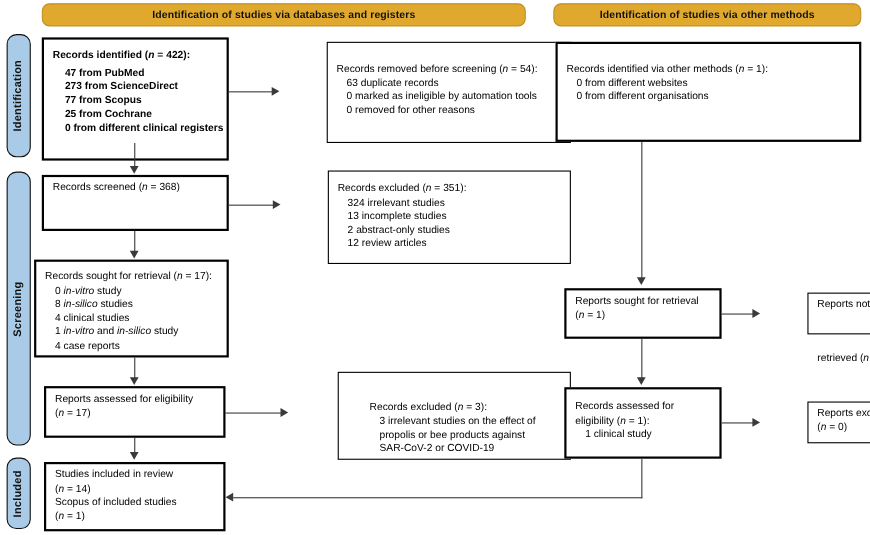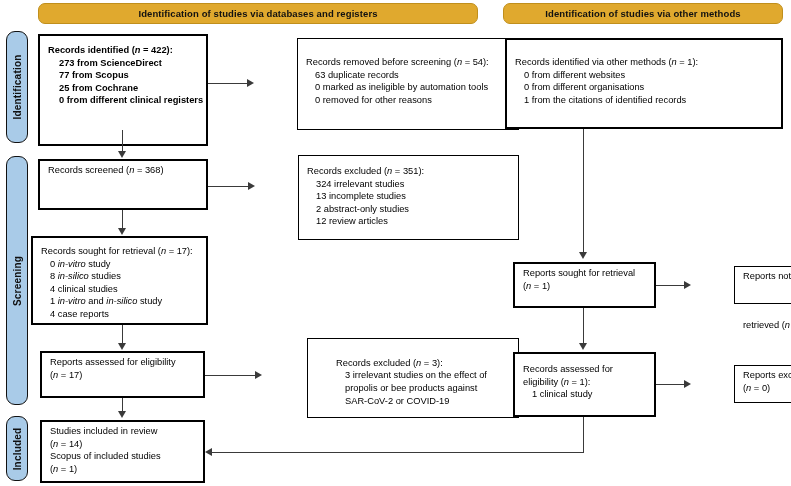--- a/index.html
+++ b/index.html
@@ -114,20 +114,21 @@
   <div class="rail" style="left:6px;top:156px;width:22px;height:249px;">
     <span>Screening</span>
   </div>
 
   <div class="rail" style="left:6px;top:416px;width:22px;height:65px;">
     <span>Included</span>
   </div>
 
   <div class="box" style="left:38px;top:34px;width:170px;height:112px;justify-content:flex-start;padding-top:8px;font-weight:bold;">
     <div class="ln">Records identified (<i>n</i> = 422):</div>
+    <div class="ln ind" style="margin-top:3px;">47 from PubMed</div>
     <div class="ln ind">273 from ScienceDirect</div>
     <div class="ln ind">77 from Scopus</div>
     <div class="ln ind">25 from Cochrane</div>
     <div class="ln ind">0 from different clinical registers</div>
   </div>
 
   <div class="box" style="left:38px;top:159px;width:170px;height:51px;">
     <div class="ln">Records screened (<i>n</i> = 368)</div>
   </div>
 
@@ -160,30 +161,29 @@
   </div>
 
   <div class="box thin" style="left:257px;top:155px;width:221px;height:85px;justify-content:flex-start;padding-top:9px;">
     <div class="ln">Records excluded (<i>n</i> = 351):</div>
     <div class="ln ind2">324 irrelevant studies</div>
     <div class="ln ind2">13 incomplete studies</div>
     <div class="ln ind2">2 abstract-only studies</div>
     <div class="ln ind2">12 review articles</div>
   </div>
 
-  <div class="box thin" style="left:266px;top:338px;width:212px;height:80px;justify-content:center;padding-top:11px;padding-left:28px;">
+  <div class="box thin" style="left:266px;top:338px;width:212px;height:80px;justify-content:flex-end;padding-top:11px;padding-left:28px;">
     <div class="ln">Records excluded (<i>n</i> = 3):</div>
     <div class="ln wrap ind2" style="padding-right:12px;">3 irrelevant studies on the effect of propolis or bee products against SAR-CoV-2 or COVID-19</div>
   </div>
 
   <div class="box" style="left:505px;top:38px;width:278px;height:91px;justify-content:flex-start;padding-top:16px;">
     <div class="ln">Records identified via other methods (<i>n</i> = 1):</div>
     <div class="ln ind2">0 from different websites</div>
     <div class="ln ind2">0 from different organisations</div>
-    <div class="ln ind2">1 from the citations of identified records</div>
   </div>
 
   <div class="box" style="left:513px;top:262px;width:143px;height:46px;">
     <div class="ln">Reports sought for retrieval</div>
     <div class="ln">(<i>n</i> = 1)</div>
   </div>
 
   <div class="box thin" style="left:693px;top:266px;width:93px;height:38px;gap:36px;">
     <div class="ln">Reports not</div>
     <div class="ln">retrieved (<i>n</i> = 0)</div>

